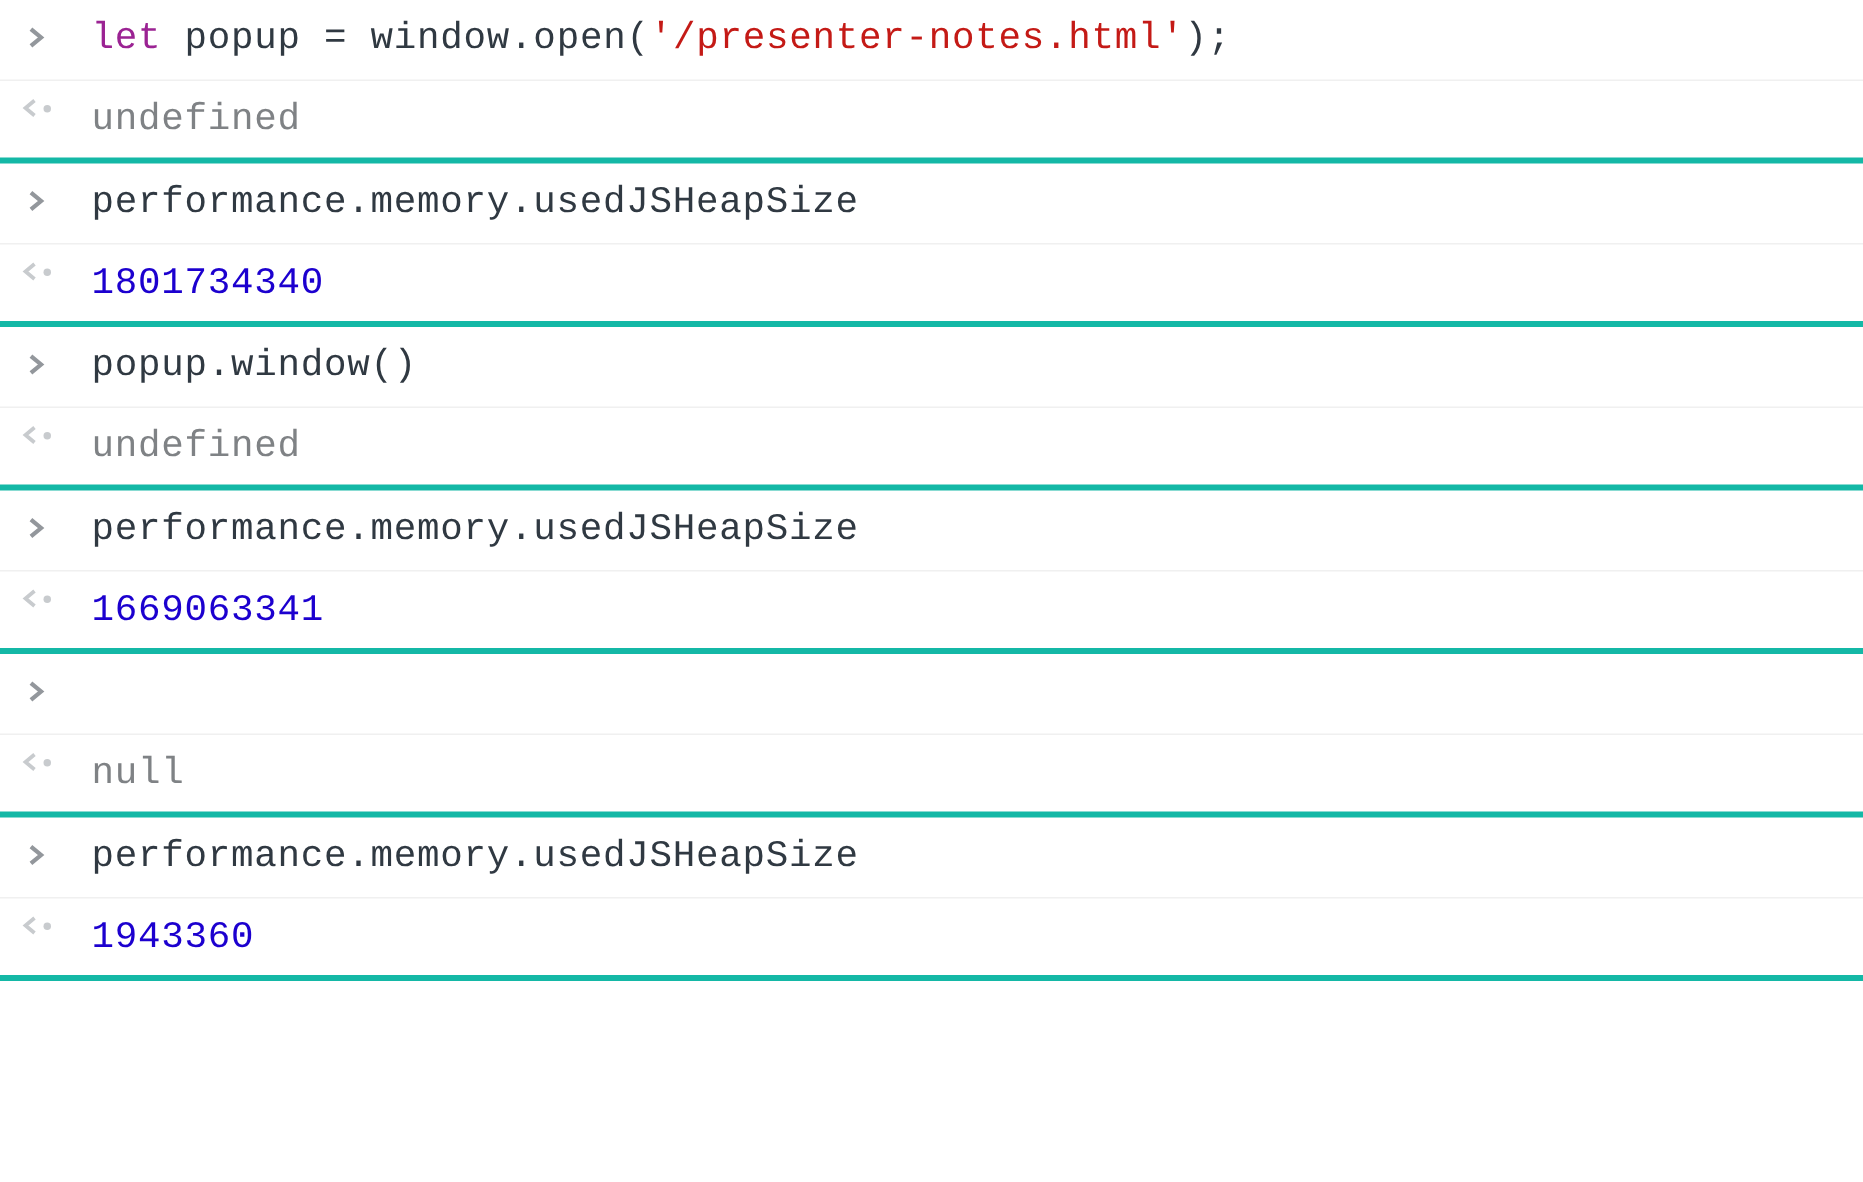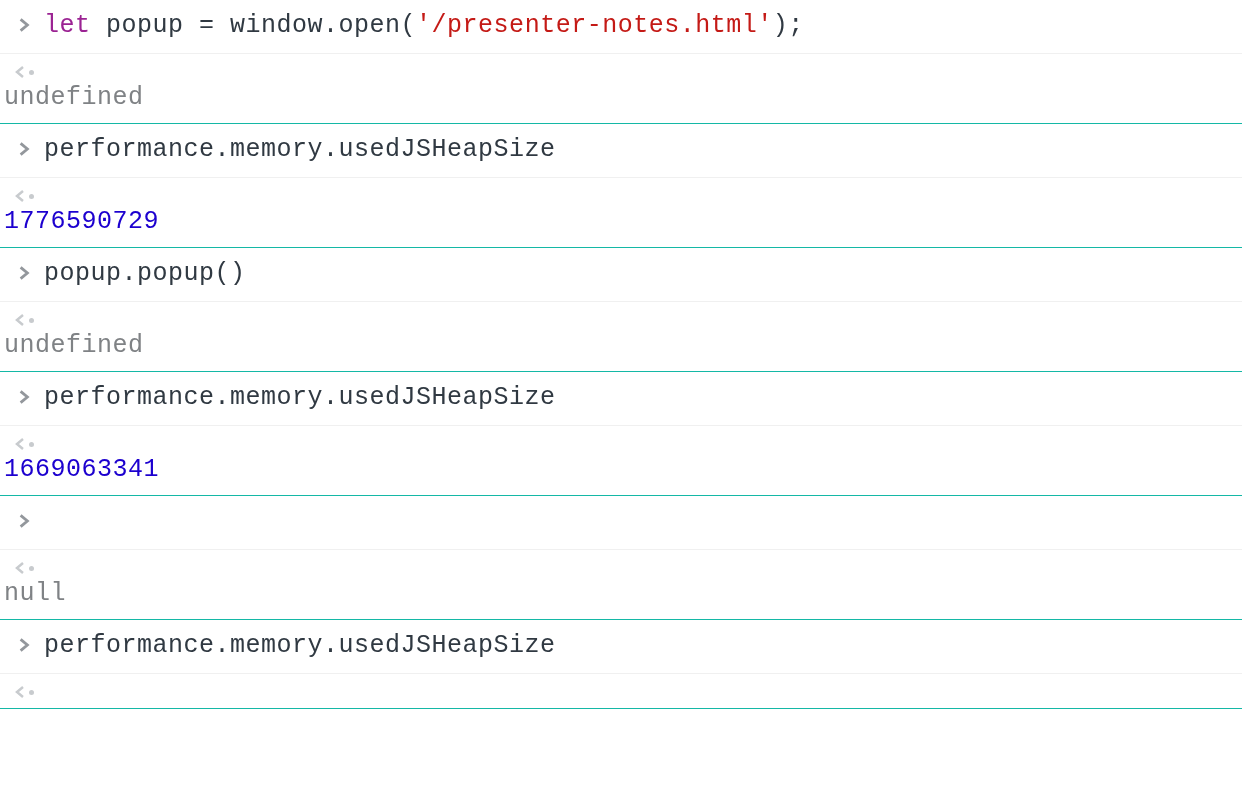--- a/index.html
+++ b/index.html
@@ -17,22 +17,21 @@
     .console {
       width: 100%;
     }
     .row {
       display: flex;
       align-items: flex-start;
       padding: 8px 8px 8px 4px;
       border-bottom: 1px solid #f0f0f0;
     }
     .row.result-row {
-      border-bottom: 1px solid #14b8a6;
-      flex-direction: column;
+      border-bottom: 4px solid #14b8a6;
     }
     .gutter {
       width: 40px;
       flex-shrink: 0;
       display: flex;
       align-items: center;
       justify-content: center;
       padding-top: 2px;
     }
     .input-icon svg {
@@ -57,20 +56,21 @@
     .output-icon .dot {
       width: 5px;
       height: 5px;
       background: #c8cbce;
       border-radius: 50%;
     }
     .code {
       flex: 1;
       white-space: pre;
       letter-spacing: 0.5px;
+      margin-left: 17px;
     }
     .tok-keyword { color: #9b2393; }
     .tok-default { color: #303942; }
     .tok-string  { color: #c41a16; }
     .tok-muted   { color: #7f8285; }
     .tok-number  { color: #1c00cf; }
     .tok-null    { color: #9b2393; }
   </style>
 </head>
 <body>
@@ -105,29 +105,29 @@
     </div>
     <div class="row result-row">
       <div class="gutter">
         <span class="output-icon">
           <svg viewBox="0 0 10 16">
             <polyline points="8,3 2,8 8,13"></polyline>
           </svg>
           <span class="dot"></span>
         </span>
       </div>
-      <div class="code"><span class="tok-number">1776590729</span></div>
+      <div class="code"><span class="tok-number">1801734340</span></div>
     </div>
     <div class="row">
       <div class="gutter">
         <span class="input-icon"><svg viewBox="0 0 10 16">
             <polyline points="2,3 8,8 2,13"></polyline>
           </svg></span>
       </div>
-      <div class="code"><span class="tok-default">popup.popup()</span></div>
+      <div class="code"><span class="tok-default">popup.window()</span></div>
     </div>
     <div class="row result-row">
       <div class="gutter">
         <span class="output-icon">
           <svg viewBox="0 0 10 16">
             <polyline points="8,3 2,8 8,13"></polyline>
           </svg>
           <span class="dot"></span>
         </span>
       </div>
@@ -180,14 +180,15 @@
     </div>
     <div class="row result-row">
       <div class="gutter">
         <span class="output-icon">
           <svg viewBox="0 0 10 16">
             <polyline points="8,3 2,8 8,13"></polyline>
           </svg>
           <span class="dot"></span>
         </span>
       </div>
+      <div class="code"><span class="tok-number">1943360</span></div>
     </div>
   </div>
 
 </body></html>

